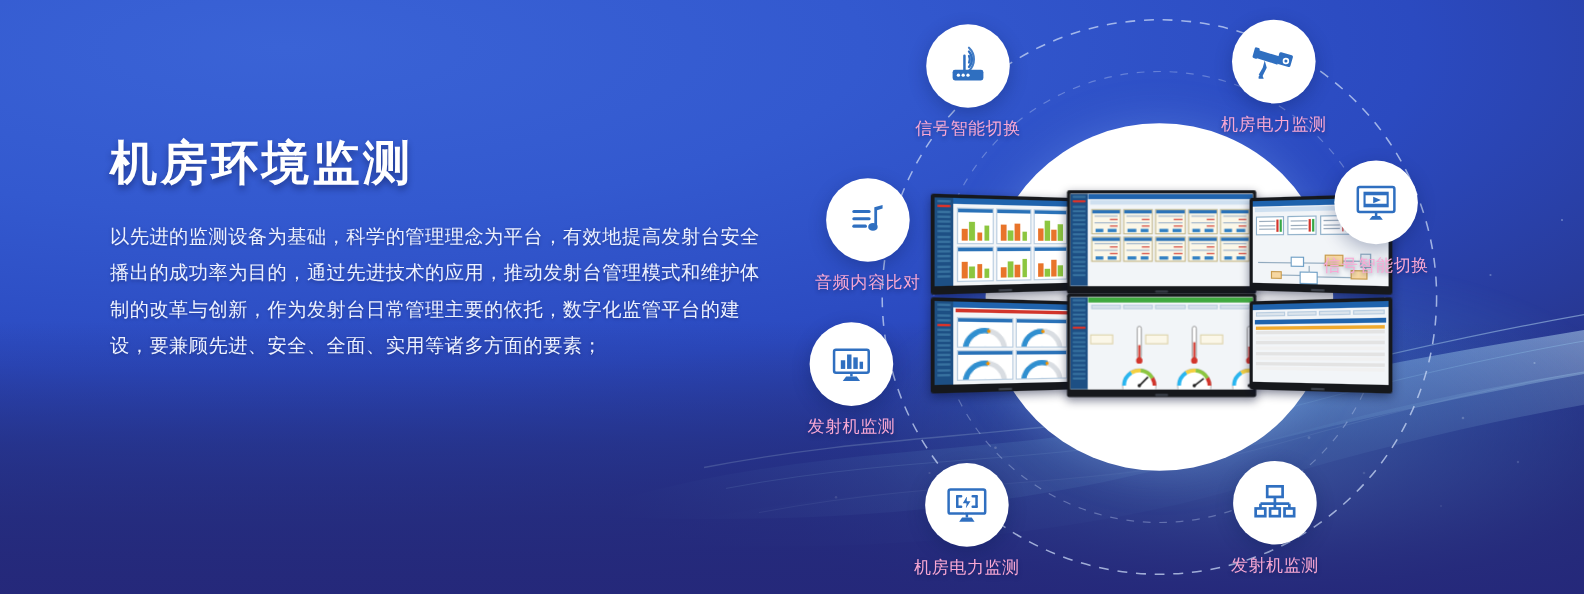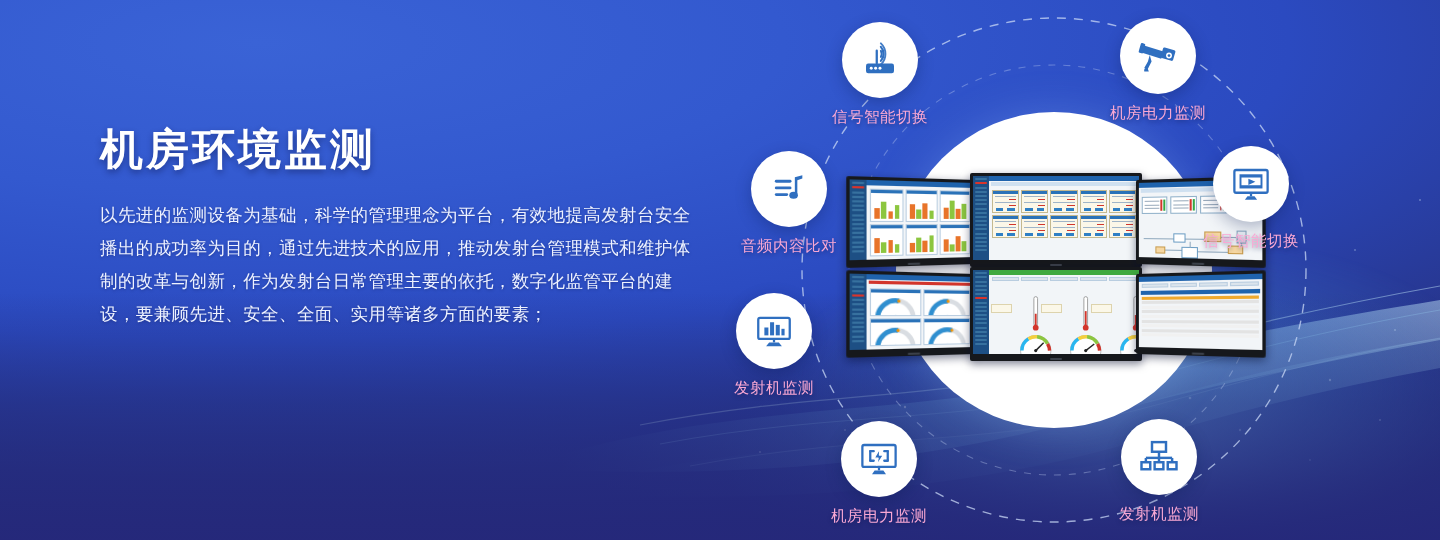--- a/index.html
+++ b/index.html
@@ -63,21 +63,21 @@
   }
   .bubble svg{ display:block; }
   .node .lbl{
     margin-top:9px; color:#f9a8d4; font-size:15.5px; letter-spacing:.5px;
     text-shadow:0 2px 4px rgba(10,22,70,.45); white-space:nowrap;
   }
 
   
   #n0{ left:180px; top:22px; }   
   #n1{ left:458px; top:18px; }   
-  #n2{ left:89px;  top:151px; }  
+  #n2{ left:89px;  top:162px; }  
   #n3{ left:551px; top:146px; }  
   #n4{ left:74px;  top:293px; }  
   #n5{ left:552px; top:293px; }  
   #n6{ left:179px; top:421px; }  
   #n7{ left:459px; top:419px; }  
 
   
   #wall{ position:absolute; left:152px; top:168px; width:408px; height:195px; }
   .mon{
     position:absolute; background:#16181c; border-radius:2px;

